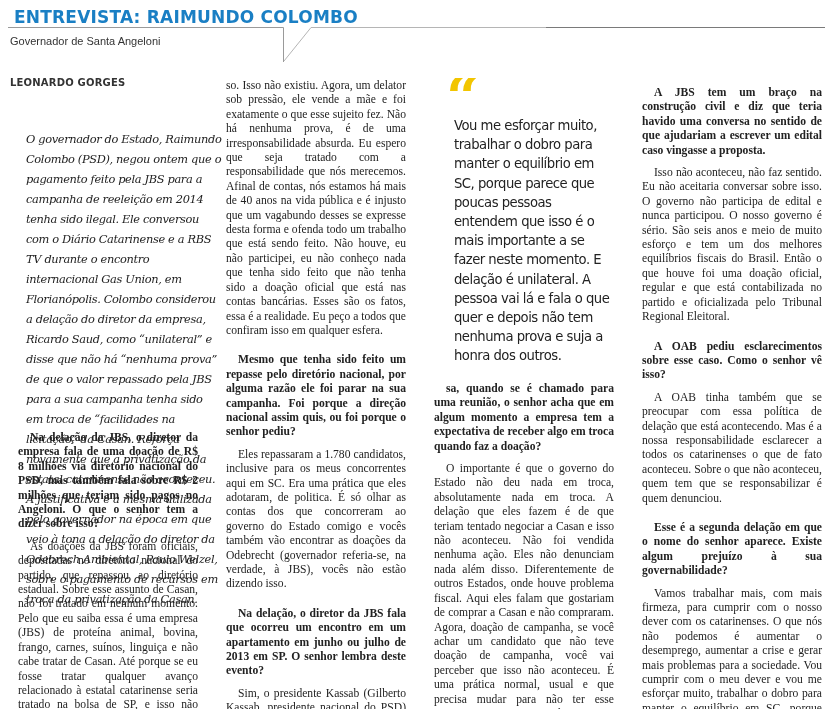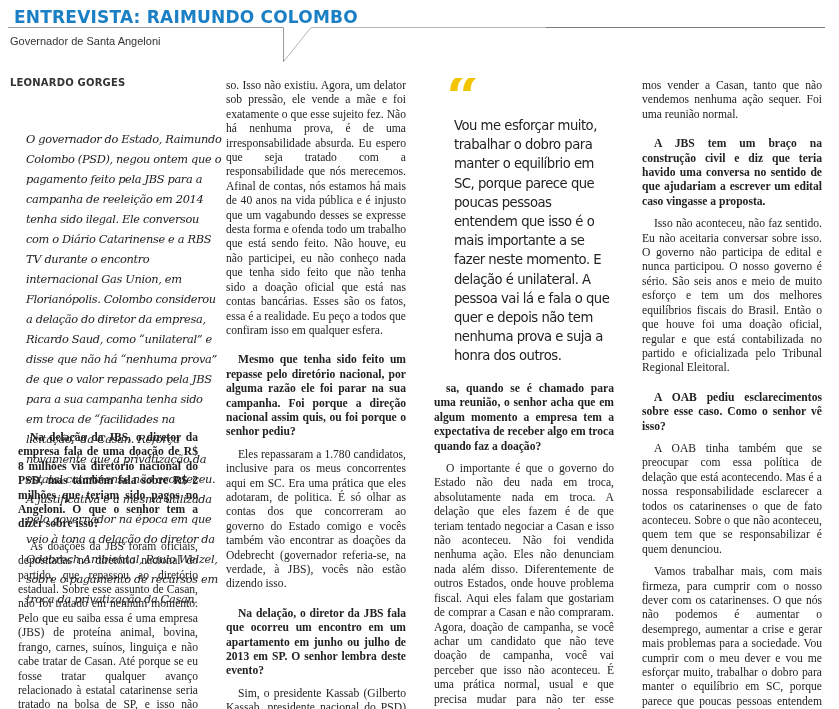--- a/index.html
+++ b/index.html
@@ -51,24 +51,24 @@
     <p class="q">Mesmo que tenha sido feito um repasse pelo diretório nacional, por alguma razão ele foi parar na sua campanha. Foi porque a direção nacional assim quis, ou foi porque o senhor pediu?</p>
     <p class="a">Eles repassaram a 1.780 candidatos, inclusive para os meus concorrentes aqui em SC. Era uma prática que eles adotaram, de politica. É só olhar as contas dos que concorreram ao governo do Estado comigo e vocês também vão encontrar as doações da Odebrecht  (governador referia-se, na verdade, à JBS), vocês não estão dizendo isso.</p>
     <p class="q">Na delação, o diretor da JBS fala que ocorreu um encontro em um apartamento em junho ou julho de 2013 em SP. O senhor lembra deste evento?</p>
     <p class="a">Sim, o presidente Kassab (Gilberto Kassab, presidente nacional do PSD) me convidou e disse que a empresa faria uma doação, como faria aos meus concorrentes em Santa Catarina, e desejaria oficializar essa doação. De fato isso aconteceu, foi feito oficialmente, na conta do banco, e está lá para quem quiser olhar sem nenhuma irregularidade e absolutamente dentro das leis vigentes da prática eleitoral.</p>
   </div>
 <div class="col c3">
     <p class="q first">sa, quando se  é chamado para uma reunião, o senhor acha que em algum momento a empresa tem a expectativa de receber algo em troca quando faz a doação?</p>
     <p class="a">O importante é que o governo do Estado não deu nada em troca, absolutamente nada em troca. A delação que eles fazem é de que teriam tentado negociar a Casan e isso não aconteceu. Não foi vendida nenhuma ação. Eles não denunciam nada além disso. Diferentemente de outros Estados, onde houve problema fiscal. Aqui eles falam que gostariam de comprar a Casan e não compraram. Agora, doação de campanha, se você achar um candidato que não teve doação de campanha, você vai perceber que isso não aconteceu. É uma prática normal, usual e que precisa mudar para não ter esse constrangimento que nós estamos vivendo agora no Brasil.</p>
   </div>
 <div class="col c4">
-    <p class="cont">mos vender a Casan, tanto que não vendemos nenhuma ação sequer. Foi uma reunião normal.</p>
     <p class="q">A JBS tem um braço na construção civil e diz que teria havido uma conversa no sentido de que ajudariam a escrever um edital caso vingasse a proposta.</p>
     <p class="a">Isso não aconteceu, não faz sentido. Eu não aceitaria conversar sobre isso. O governo não participa de edital e nunca participou. O nosso governo é sério. São seis anos e meio de muito esforço e tem um dos melhores equilíbrios fiscais do Brasil. Então o que houve foi uma doação oficial, regular e que está contabilizada no partido e oficializada pelo Tribunal Regional Eleitoral.</p>
     <p class="q">A OAB pediu esclarecimentos sobre esse caso. Como o senhor vê isso?</p>
     <p class="a">A OAB tinha também que se preocupar com essa política de delação que está acontecendo. Mas é a nossa responsabilidade esclarecer a todos os catarinenses o que de fato aconteceu. Sobre o que não aconteceu, quem tem que se responsabilizar é quem denunciou.</p>
+    <p class="q">Esse é a segunda delação em que o nome do senhor aparece. Existe algum prejuízo à sua governabilidade?</p>
     <p class="a">Vamos trabalhar mais, com mais firmeza, para cumprir com o nosso dever com os catarinenses. O que nós não podemos é aumentar o desemprego, aumentar a crise e gerar mais problemas para a sociedade. Vou cumprir com o meu dever e vou me esforçar muito, trabalhar o dobro para manter o equilíbrio em SC, porque parece que poucas pessoas entendem que isso é o mais importante a se fazer nesse momento. E delação é unilateral. A pessoa vai lá e fala o que quer e depois não tem nenhuma prova e suja a honra dos outros. Tenho 40 anos de vida pública, 10 mandatos e não tenho nenhum processo na Justiça até hoje. Será que isso não vale nada?</p>
   </div>
 
 <div class="pull">
   <span class="quote-mark" style="color: rgb(242, 197, 0);">“</span>
   <p class="pull-text">Vou me esforçar muito, trabalhar o dobro para manter o equilíbrio em SC, porque parece que poucas pessoas entendem que isso é o mais importante a se fazer neste momento. E delação é unilateral. A pessoa vai lá e fala o que quer e depois não tem nenhuma prova e suja a honra dos outros.</p>
 </div>
 
 </body></html>

